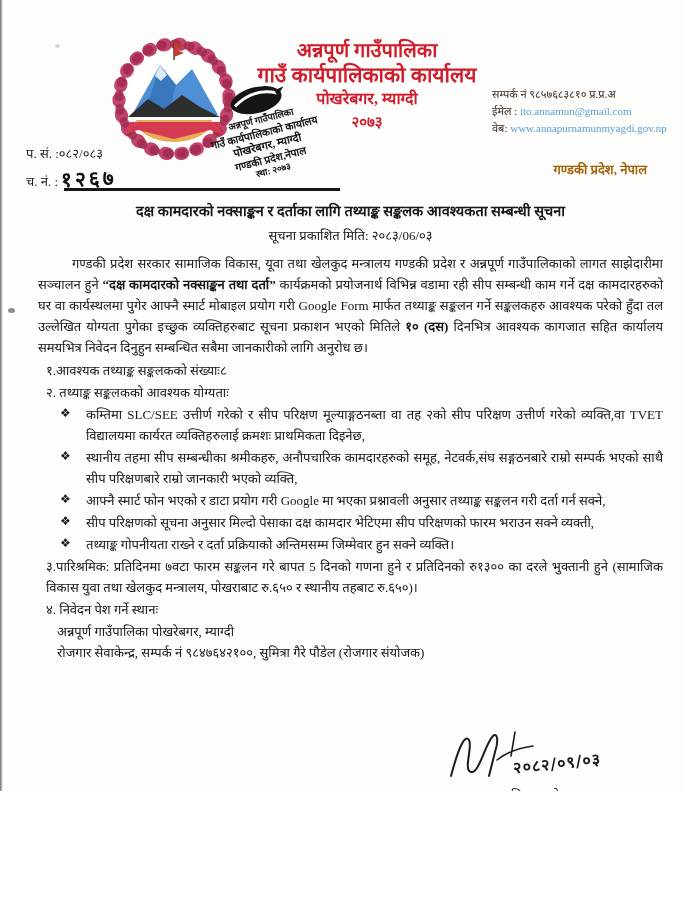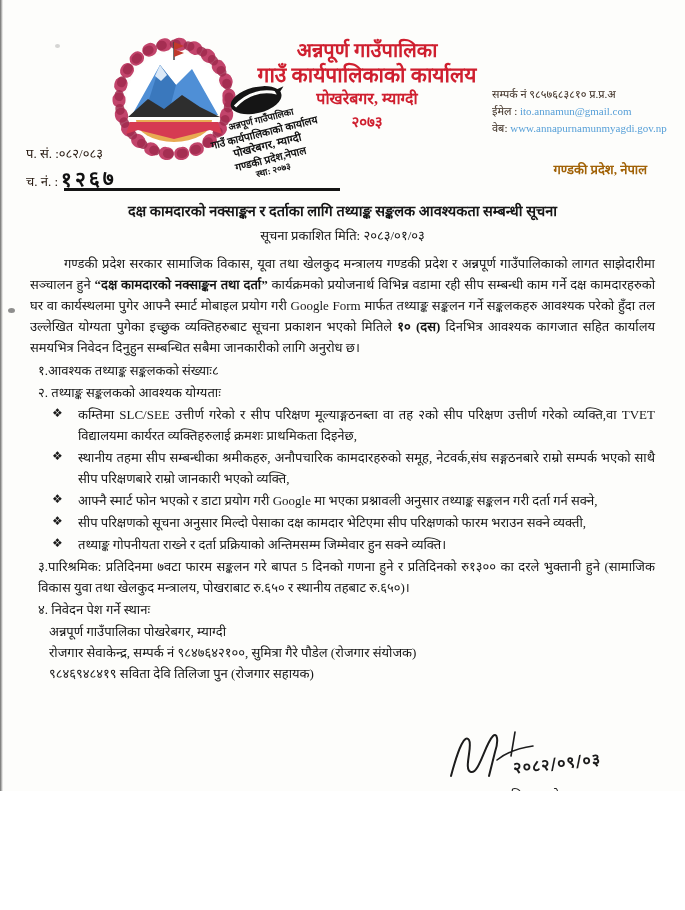--- a/index.html
+++ b/index.html
@@ -22,21 +22,21 @@
   .province{position:absolute;right:38px;top:160px;font-size:13px;font-weight:bold;color:#a16207;}
   .refs{position:absolute;left:26px;top:144px;font-size:13px;color:#25180f;line-height:1.5;}
   .chalani-val{font-family:"DejaVu Sans","Liberation Sans",sans-serif;font-size:21px;font-weight:bold;letter-spacing:3px;transform:rotate(-2deg);display:inline-block;color:#111;}
   .head-underline{position:absolute;left:64px;top:188px;width:276px;height:3px;background:#141414;}
 
   
   .ink-stamp{position:absolute;left:183px;top:84px;width:166px;height:112px;transform:rotate(-14deg);color:#141414;text-align:center;z-index:5;}
   .ink-stamp .s-line{font-weight:bold;line-height:1.25;white-space:nowrap;}
 
   
-  .content{position:absolute;left:30px;top:200px;width:625px;font-size:13px;line-height:1.62;color:#161616;}
+  .content{position:absolute;left:38px;top:200px;width:625px;font-size:13px;line-height:1.62;color:#161616;}
   .n-title{text-align:center;font-weight:bold;font-size:14.5px;margin-bottom:2px;}
   .n-sub{text-align:center;font-size:13px;margin-bottom:6px;}
   .intro{text-align:justify;text-indent:34px;margin:0 0 2px 0;}
   .b{font-weight:bold;}
   .item{margin:1px 0 1px 8px;}
   .bullets{margin:0 0 0 18px;}
   .bullet{display:flex;margin:1px 0;}
   .bmark{flex:0 0 26px;text-align:left;font-size:12px;color:#1a1a1a;padding-left:4px;}
   .btext{flex:1;text-align:justify;}
   .addr{margin-left:19px;}
@@ -119,21 +119,21 @@
     <div>प. सं. :०८२/०८३</div>
     <div>
       <span>च. नं. :</span>
       <span class="chalani-val">१२६७</span>
     </div>
   </div>
   <div class="head-underline"></div>
 
   <div class="content">
     <div class="n-title">दक्ष कामदारको नक्साङ्कन र दर्ताका लागि तथ्याङ्क सङ्कलक आवश्यकता सम्बन्धी सूचना</div>
-    <div class="n-sub">सूचना प्रकाशित मिति: २०८३/०१/०३</div>
+    <div class="n-sub">सूचना प्रकाशित मिति: २०८३/06/०३</div>
 
     <p class="intro"><span>गण्डकी प्रदेश सरकार सामाजिक विकास, यूवा तथा खेलकुद मन्त्रालय गण्डकी प्रदेश र अन्नपूर्ण गाउँपालिकाको लागत साझेदारीमा सञ्चालन हुने </span><span class="b">“दक्ष कामदारको नक्साङ्कन तथा दर्ता”</span><span> कार्यक्रमको प्रयोजनार्थ विभिन्न वडामा रही सीप सम्बन्धी काम गर्ने दक्ष कामदारहरुको घर वा कार्यस्थलमा पुगेर आफ्नै स्मार्ट मोबाइल प्रयोग गरी Google Form मार्फत तथ्याङ्क सङ्कलन गर्ने सङ्कलकहरु आवश्यक परेको हुँदा तल उल्लेखित योग्यता पुगेका इच्छुक व्यक्तिहरुबाट सूचना प्रकाशन भएको मितिले </span><span class="b">१० (दस)</span><span> दिनभित्र आवश्यक कागजात सहित कार्यालय समयभित्र निवेदन दिनुहुन सम्बन्धित सबैमा जानकारीको लागि अनुरोध छ।</span></p>
 
     <div class="item">१.आवश्यक तथ्याङ्क सङ्कलकको संख्याः८</div>
     <div class="item">२. तथ्याङ्क सङ्कलकको आवश्यक योग्यताः</div>
 
     <div class="bullets">
       <div class="bullet">
         <span class="bmark">❖</span>
         <span class="btext">कम्तिमा SLC/SEE उत्तीर्ण गरेको र सीप परिक्षण मूल्याङ्गठनब्ता वा तह २को सीप परिक्षण उत्तीर्ण गरेको व्यक्ति,वा TVET विद्यालयमा कार्यरत व्यक्तिहरुलाई क्रमशः प्राथमिकता दिइनेछ,</span>
@@ -154,21 +154,20 @@
         <span class="bmark">❖</span>
         <span class="btext">तथ्याङ्क गोपनीयता राख्ने र दर्ता प्रक्रियाको अन्तिमसम्म जिम्मेवार हुन सक्ने व्यक्ति।</span>
       </div>
     </div>
 
     <div class="item" style="text-align:justify;">३.पारिश्रमिक: प्रतिदिनमा ७वटा फारम सङ्कलन गरे बापत 5 दिनको गणना हुने र प्रतिदिनको रु१३०० का दरले भुक्तानी हुने (सामाजिक विकास युवा तथा खेलकुद मन्त्रालय, पोखराबाट रु.६५० र स्थानीय तहबाट रु.६५०)।</div>
     <div class="item">४. निवेदन पेश गर्ने स्थानः</div>
 
     <div class="addr">अन्नपूर्ण गाउँपालिका पोखरेबगर, म्याग्दी</div>
     <div class="addr">रोजगार सेवाकेन्द्र, सम्पर्क नं ९८४७६४२१००, सुमित्रा गैरे पौडेल (रोजगार संयोजक)</div>
-    <div class="addr">९८४६९४८४१९ सविता देवि तिलिजा पुन (रोजगार सहायक)</div>
   </div>
 
   <div class="sig-block">
     <div class="sig-row">
       <svg class="sig-svg" width="95" height="58" viewBox="0 0 95 58">
         <path d="M6,50 C14,20 20,8 24,14 C28,20 18,44 26,46 C34,48 40,18 48,10 C52,6 54,14 50,26 L44,50" fill="none" stroke="#1c1c1c" stroke-width="2" stroke-linecap="round"></path>
         <path d="M52,34 C62,26 74,22 88,20 M70,6 L66,30" fill="none" stroke="#1c1c1c" stroke-width="1.6" stroke-linecap="round"></path>
       </svg>
       <div class="sig-date">२०८२/०९/०३</div>
     </div>

